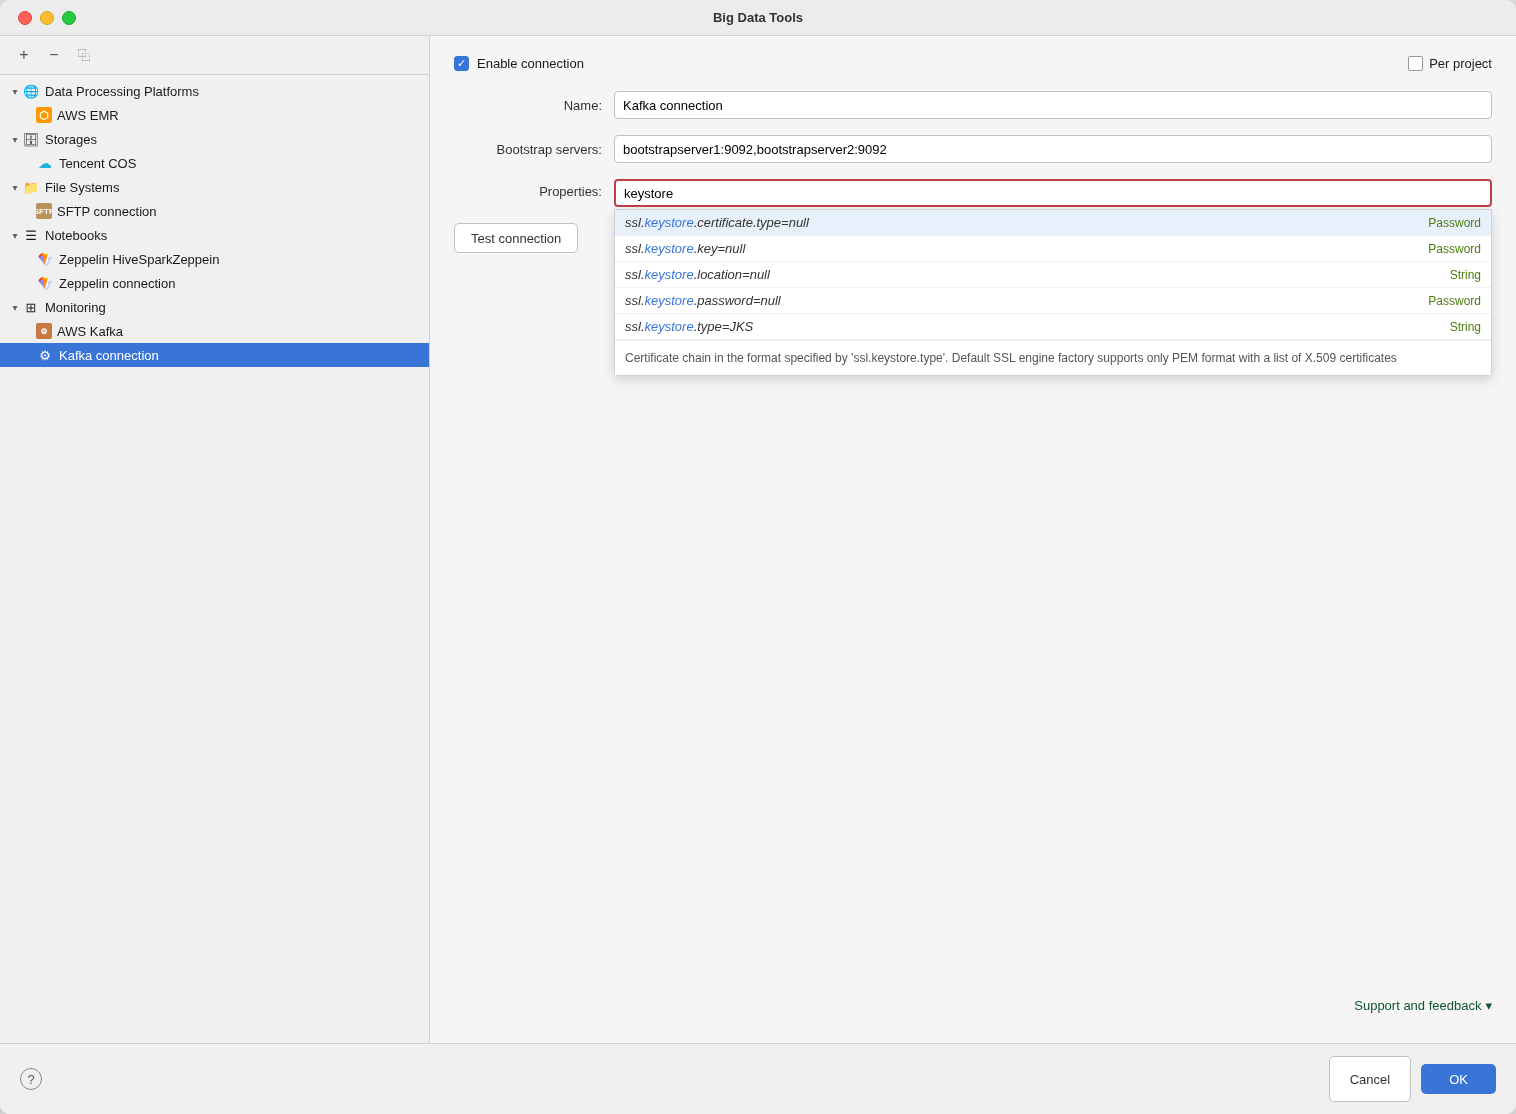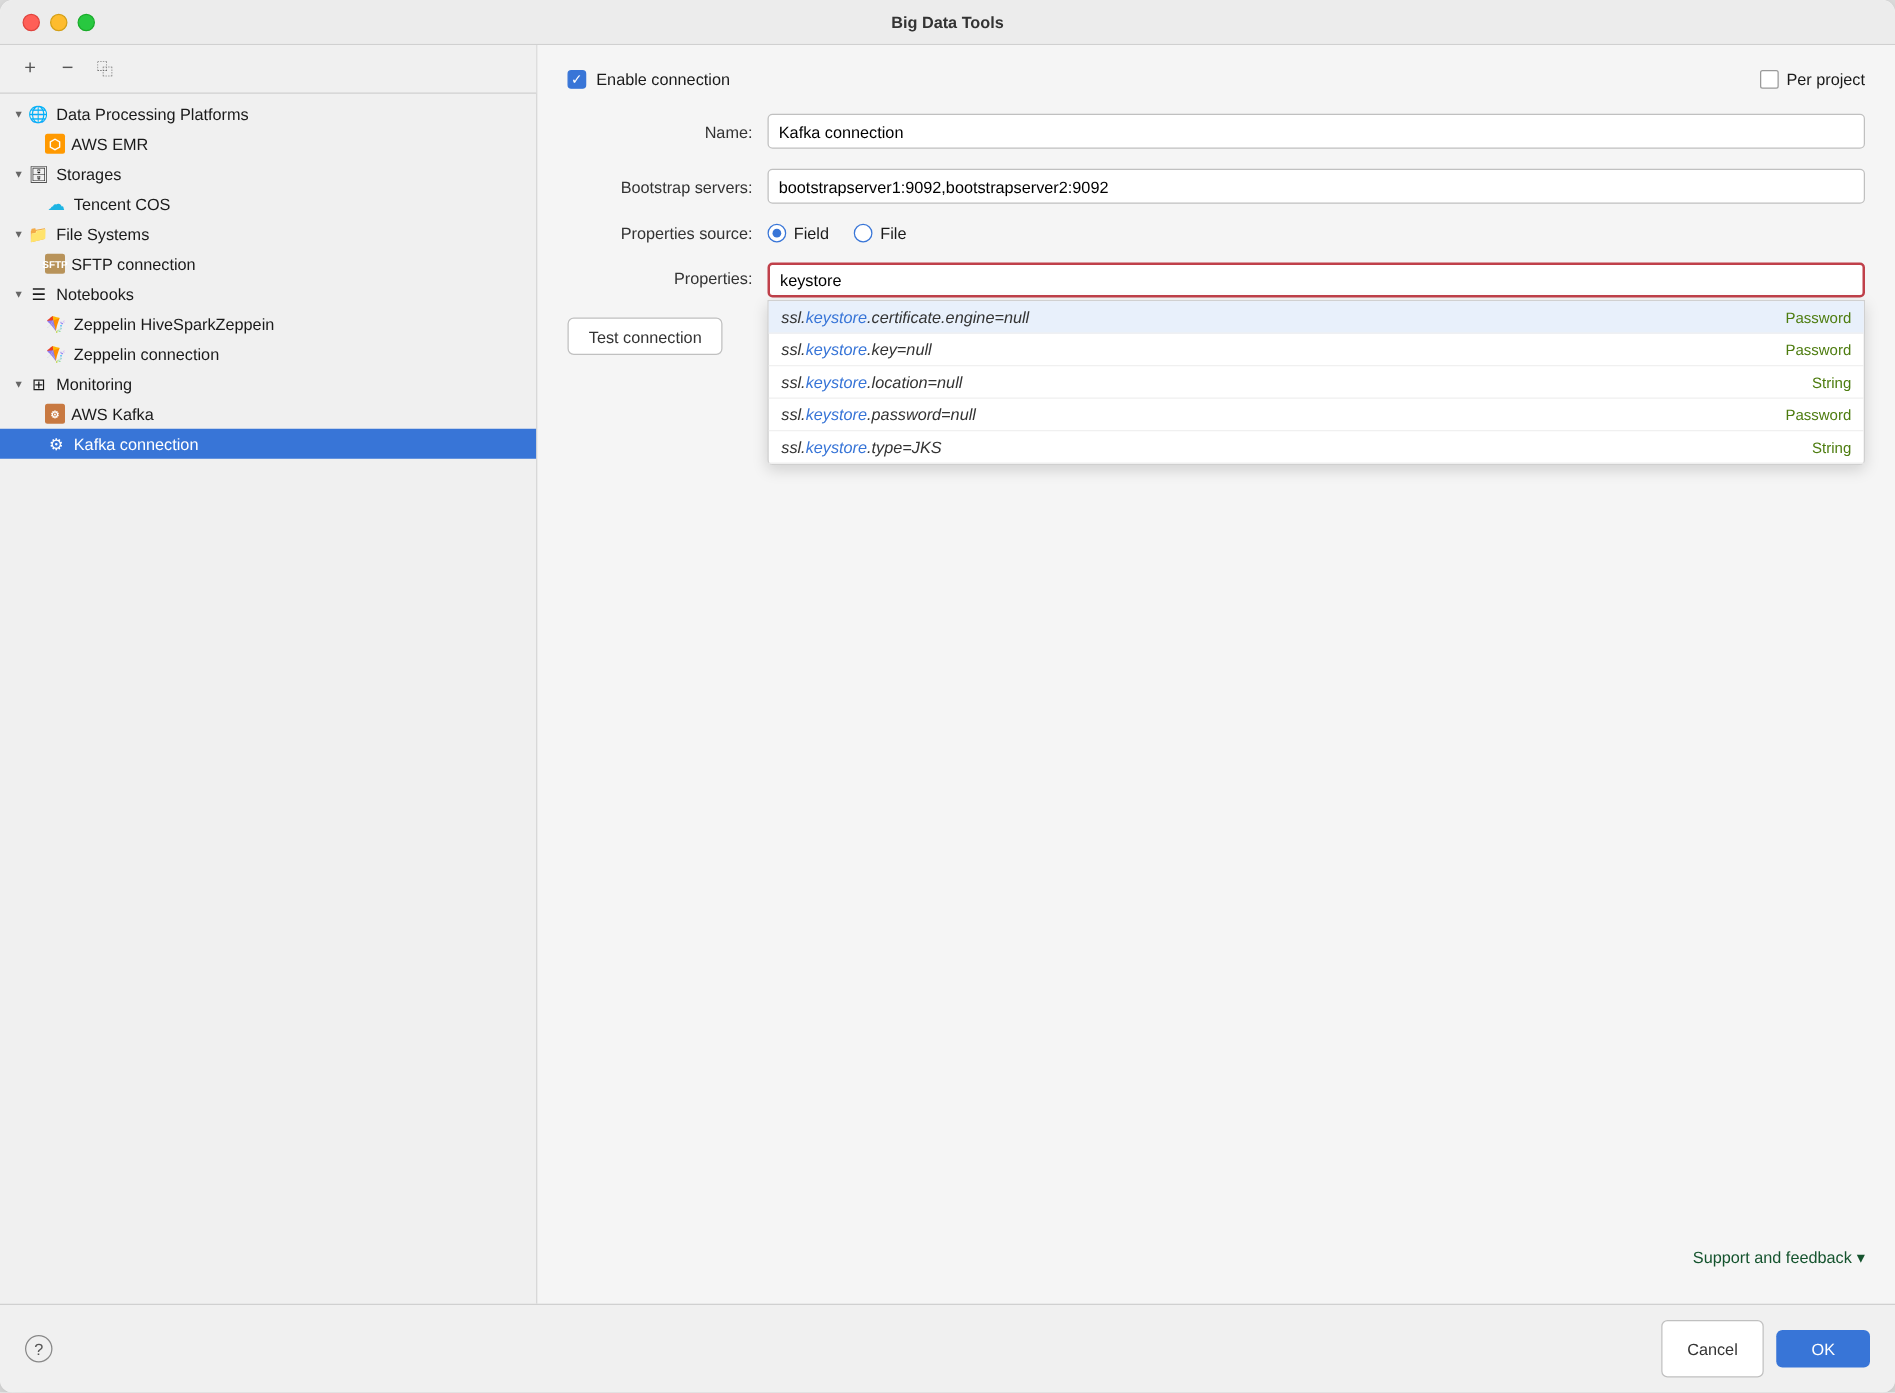--- a/index.html
+++ b/index.html
@@ -484,47 +484,32 @@
         </div>
       </div>
 
       <div class="form-row">
         <span class="form-label">Bootstrap servers:</span>
         <div class="form-control">
           <input type="text" class="field-input" value="bootstrapserver1:9092,bootstrapserver2:9092" style="">
         </div>
       </div>
 
-      <div class="form-row">
-        <span class="form-label">Properties source:</span>
-        <div class="form-control radio-group">
-          <div class="radio-item">
-            <div class="radio-circle checked">
-              <div class="radio-dot"></div>
-            </div>
-            <span>Field</span>
-          </div>
-          <div class="radio-item">
-            <div class="radio-circle"></div>
-            <span>File</span>
-          </div>
-        </div>
-      </div>
 
       <div class="form-row" style="align-items: flex-start;">
         <span class="form-label" style="padding-top:5px;">Properties:</span>
         <div class="form-control properties-input-wrap">
           <input type="text" class="properties-input" value="keystore" style="">
           <div class="autocomplete-dropdown">
 
             <div class="dropdown-item">
               <div class="dropdown-item-left">
                 <span class="item-prefix">ssl.</span>
                   <span class="item-highlight">keystore</span>
-                  <span class="item-suffix">.certificate.engine=null</span>
+                  <span class="item-suffix">.certificate.type=null</span>
               </div>
               <span class="item-type">Password</span>
             </div>
 
             <div class="dropdown-item">
               <div class="dropdown-item-left">
                 <span class="item-prefix">ssl.</span>
                   <span class="item-highlight">keystore</span>
                   <span class="item-suffix">.key=null</span>
               </div>
@@ -551,20 +536,21 @@
 
             <div class="dropdown-item">
               <div class="dropdown-item-left">
                 <span class="item-prefix">ssl.</span>
                   <span class="item-highlight">keystore</span>
                   <span class="item-suffix">.type=JKS</span>
               </div>
               <span class="item-type">String</span>
             </div>
 
+            <div class="dropdown-description">Certificate chain in the format specified by 'ssl.keystore.type'. Default SSL engine factory supports only PEM format with a list of X.509 certificates</div>
           </div>
         </div>
       </div>
 
 
       <div style="margin-bottom: 16px;">
         <button class="test-connection-btn">Test connection</button>
       </div>
 
       <div style="flex:1;"></div>

